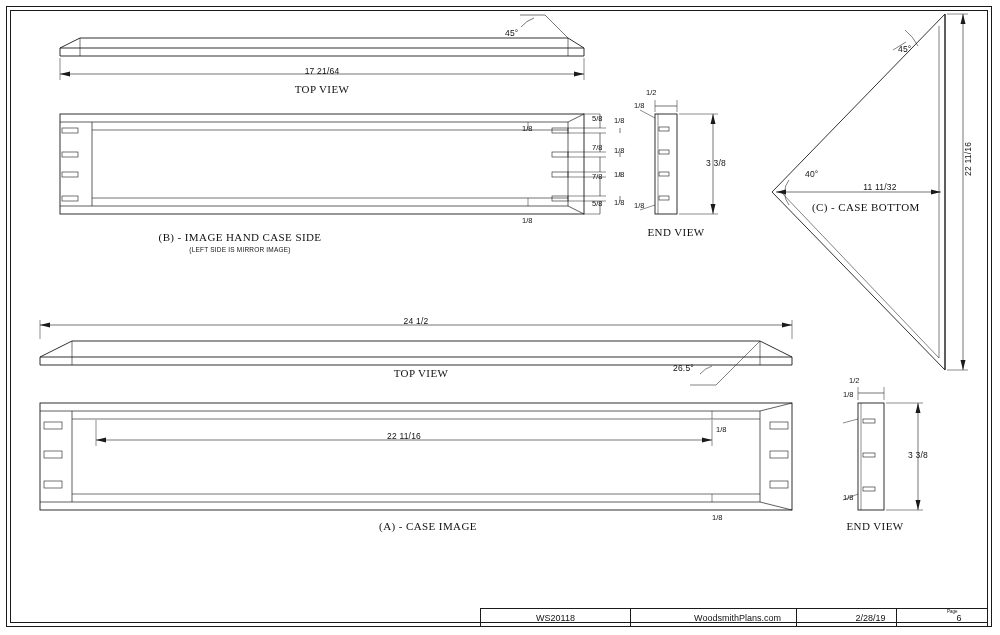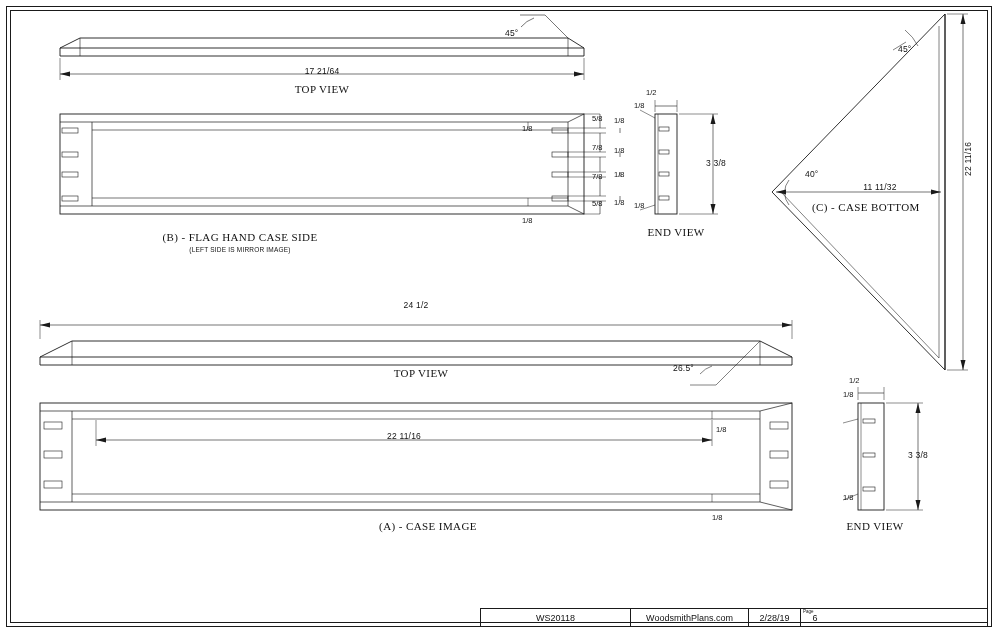--- a/index.html
+++ b/index.html
@@ -73,20 +73,21 @@
     position: absolute;
     left: 480px;
     top: 608px;
     width: 508px;
     height: 19px;
     border: 1.2px solid #1a1a1a;
     box-sizing: border-box;
     display: flex;
     align-items: stretch;
     font-size: 9px;
+    gap: 48px;
   }
   .tb-cell {
     display: flex;
     align-items: center;
     justify-content: center;
     border-right: 1px solid #1a1a1a;
     box-sizing: border-box;
     color: #111;
     height: 100%;
   }
@@ -293,21 +294,21 @@
         <line x1="843" y1="500" x2="858" y2="494" stroke-width="0.5"></line>
       </g>
 
     </g>
   </svg>
 
   <div class="lbl dim ctr" style="left:322px; top:66px;text-align:center;">17 21/64</div>
   <div class="lbl title ctr" style="left:322px; top:83px;">TOP VIEW</div>
   <div class="lbl dim" style="left:505px; top:28px;">45°</div>
 
-  <div class="lbl title ctr" style="left:240px; top:231px;">(B) - FLAG HAND CASE SIDE</div>
+  <div class="lbl title ctr" style="left:240px; top:231px;">(B) - IMAGE HAND CASE SIDE</div>
   <div class="lbl subnote ctr" style="left:240px; top:246px;">(LEFT SIDE IS MIRROR IMAGE)</div>
   <div class="lbl dim-sm" style="left:522px; top:124px;">1/8</div>
   <div class="lbl dim-sm" style="left:522px; top:216px;">1/8</div>
 
   <div class="lbl dim-sm" style="left:592px; top:114px;">5/8</div>
   <div class="lbl dim-sm" style="left:592px; top:143px;">7/8</div>
   <div class="lbl dim-sm" style="left:592px; top:172px;">7/8</div>
   <div class="lbl dim-sm" style="left:592px; top:199px;">5/8</div>
 
   <div class="lbl dim-sm" style="left:614px; top:116px;">1/8</div>
@@ -320,21 +321,21 @@
   <div class="lbl dim-sm" style="left:634px; top:201px;">1/8</div>
   <div class="lbl dim" style="left:706px; top:158px;">3 3/8</div>
   <div class="lbl title ctr" style="left:676px; top:226px;">END VIEW</div>
 
   <div class="lbl dim" style="left:898px; top:44px;">45°</div>
   <div class="lbl dim" style="left:805px; top:169px;">40°</div>
   <div class="lbl dim ctr" style="left:858px; top:182px;margin-left:22px;">11 11/32</div>
   <div class="lbl dim" style="left:963px; top:176px; transform:rotate(-90deg); transform-origin:left top;">22 11/16</div>
   <div class="lbl title" style="left:800px; top:201px;margin-left:12px;">(C) - CASE BOTTOM</div>
 
-  <div class="lbl dim ctr" style="left:416px; top:300px;">24 1/2</div>
+  <div class="lbl dim ctr" style="left:416px; top:316px;">24 1/2</div>
   <div class="lbl title ctr" style="left:421px; top:367px;">TOP VIEW</div>
   <div class="lbl dim" style="left:673px; top:363px;">26.5°</div>
 
   <div class="lbl dim ctr" style="left:404px; top:431px;">22 11/16</div>
   <div class="lbl dim-sm" style="left:716px; top:425px;">1/8</div>
   <div class="lbl dim-sm" style="left:712px; top:513px;">1/8</div>
   <div class="lbl title ctr" style="left:428px; top:520px;">(A) - CASE IMAGE</div>
 
   <div class="lbl dim-sm" style="left:849px; top:376px;">1/2</div>
   <div class="lbl dim-sm" style="left:843px; top:390px;">1/8</div>

